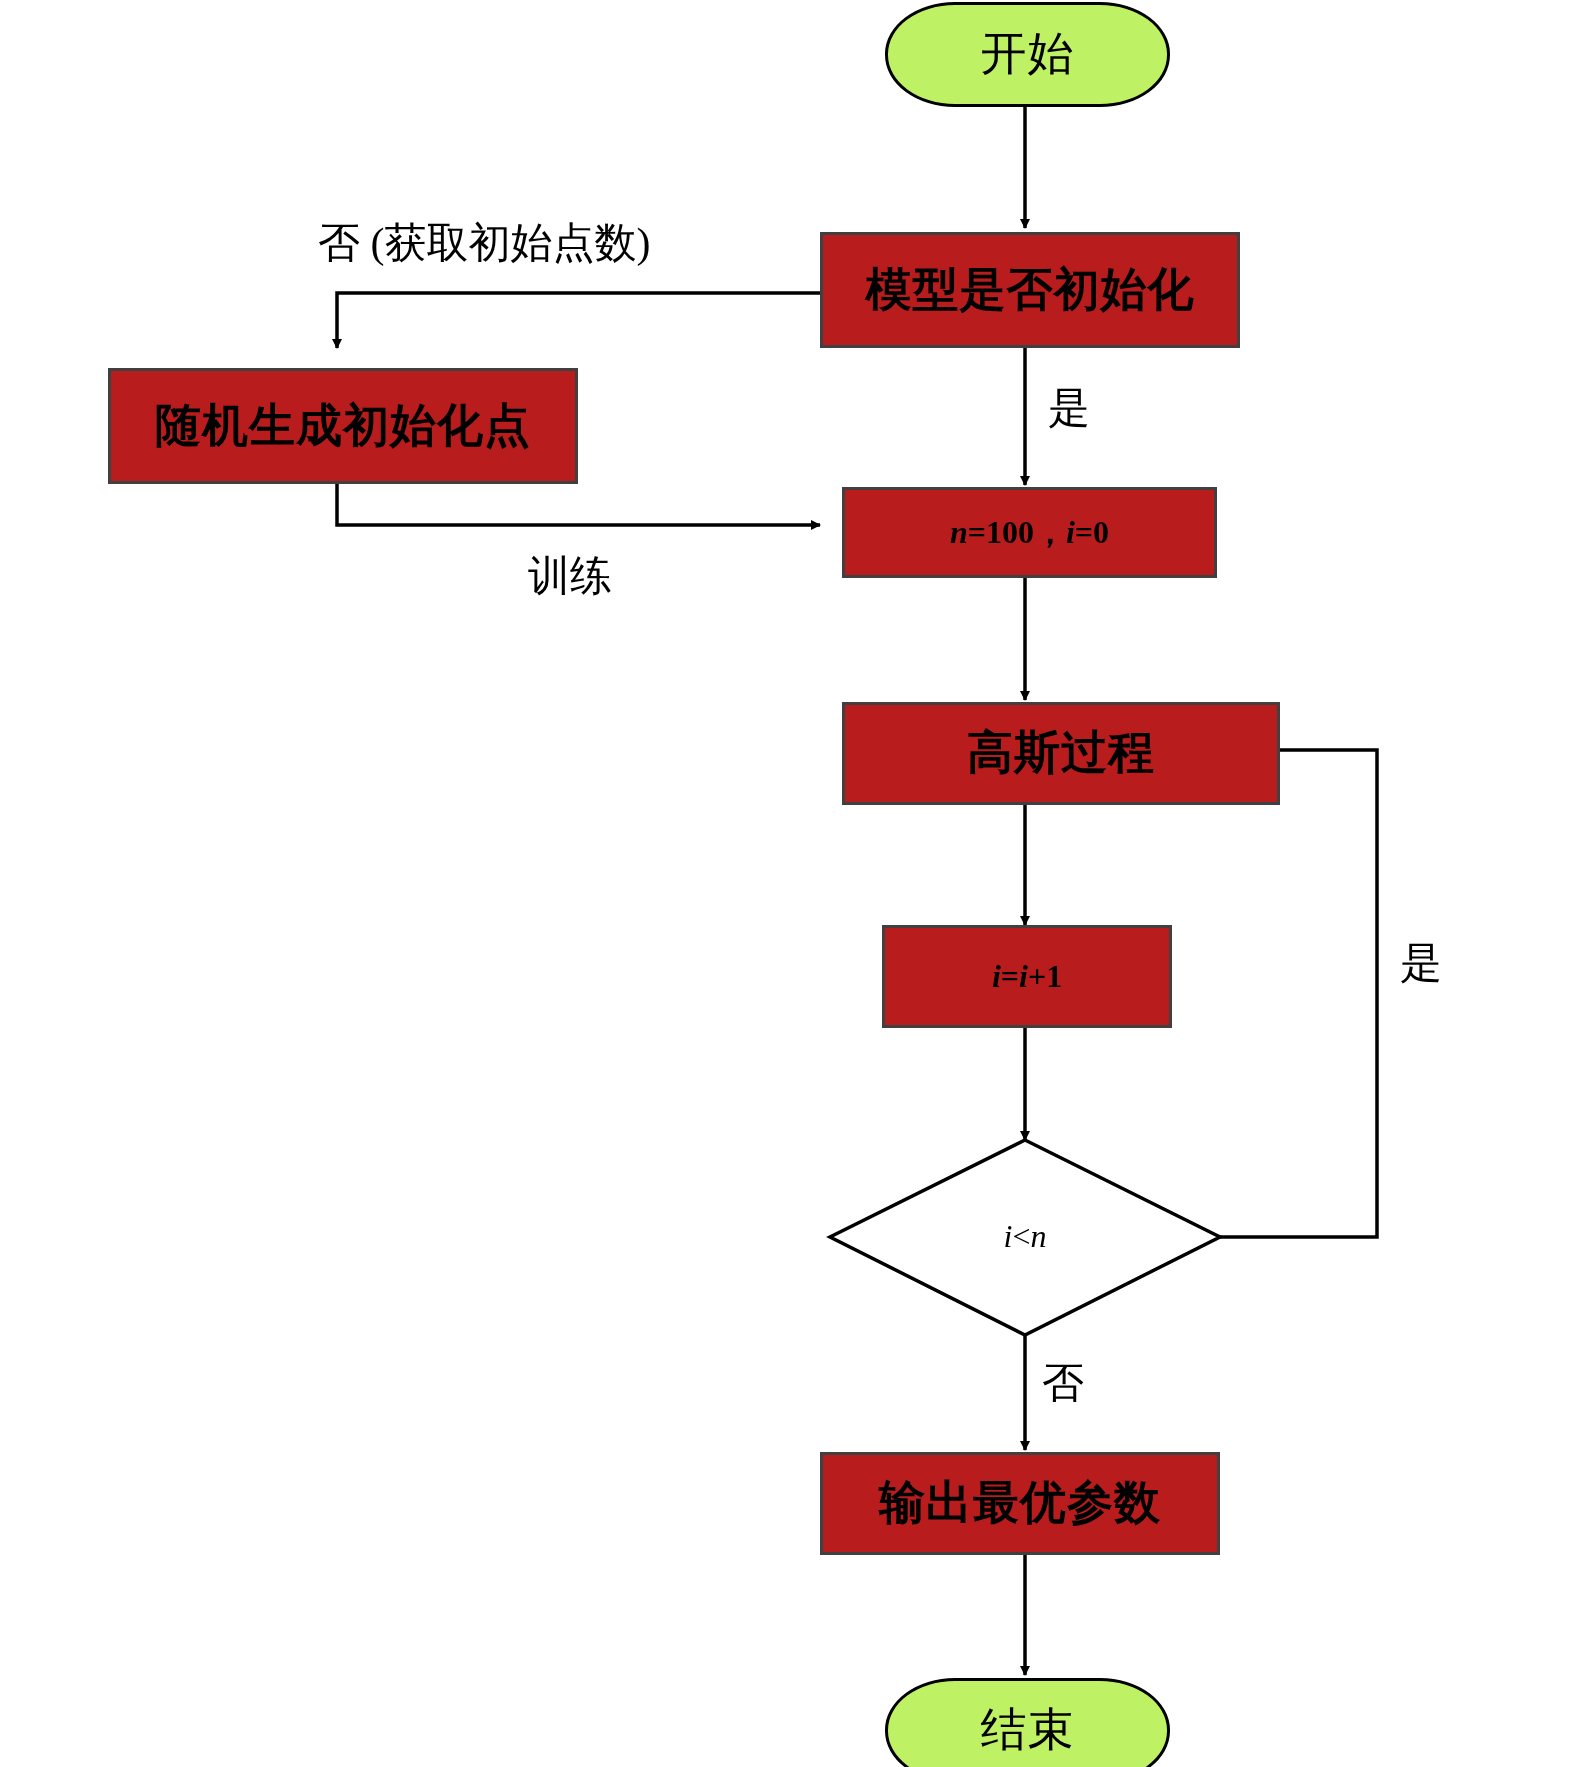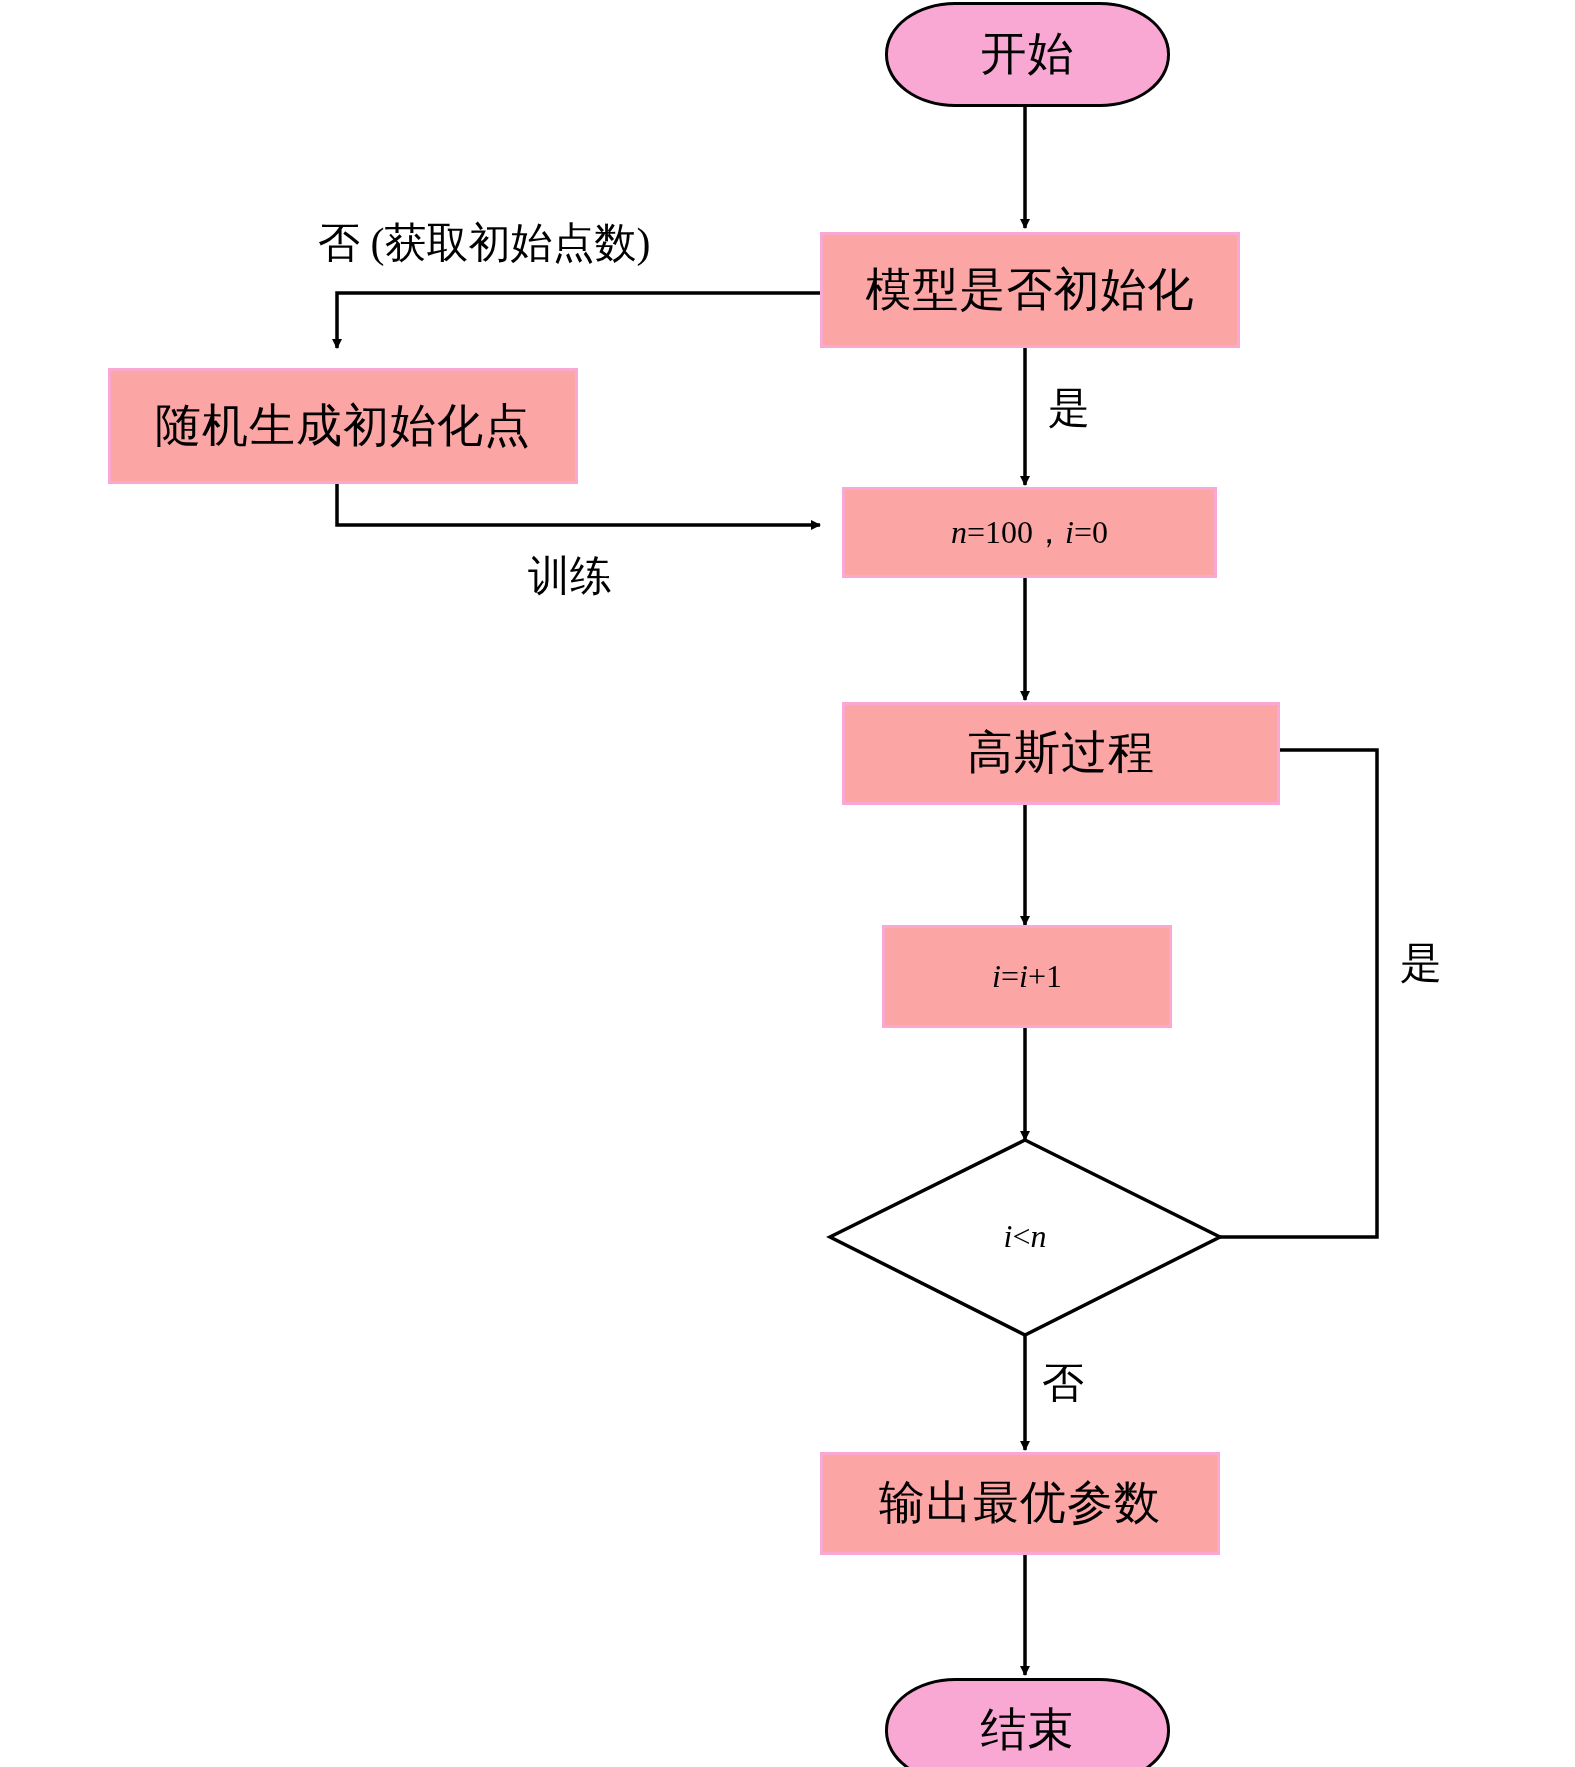--- a/index.html
+++ b/index.html
@@ -28,26 +28,27 @@
     position: absolute;
     box-sizing: border-box;
     display: flex;
     align-items: center;
     justify-content: center;
     color: #000000;
     text-align: center;
     line-height: 1.1;
   }
   .box {
-    border: 3px solid #f9a8d4;
-    background: #fca5a5;
+    border: 3px solid #404040;
+    background: #b91c1c;
+    font-weight: bold;
   }
   .terminator {
     border: 3px solid #000000;
-    background: #f9a8d4;
+    background: #bef264;
     border-radius: 70px / 52px;
     text-align: right;
   }
   .diamond-label {
     background: transparent;
     border: none;
   }
   .cn {
     font-family: "Liberation Serif", "DejaVu Serif", serif;
     font-size: 46px;

